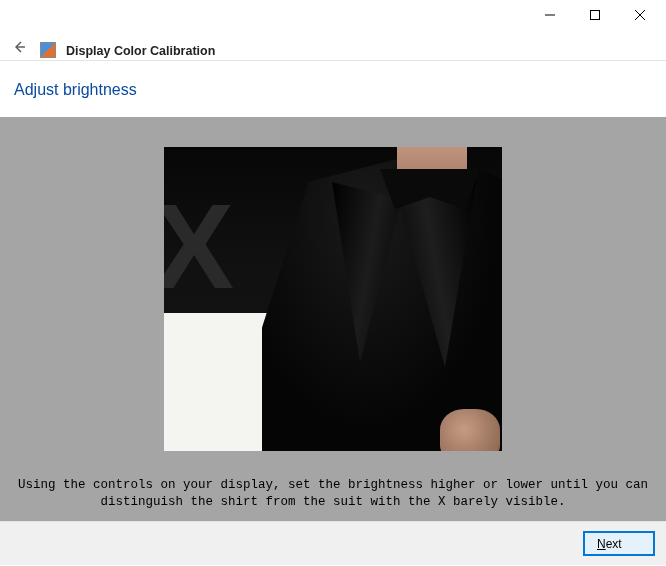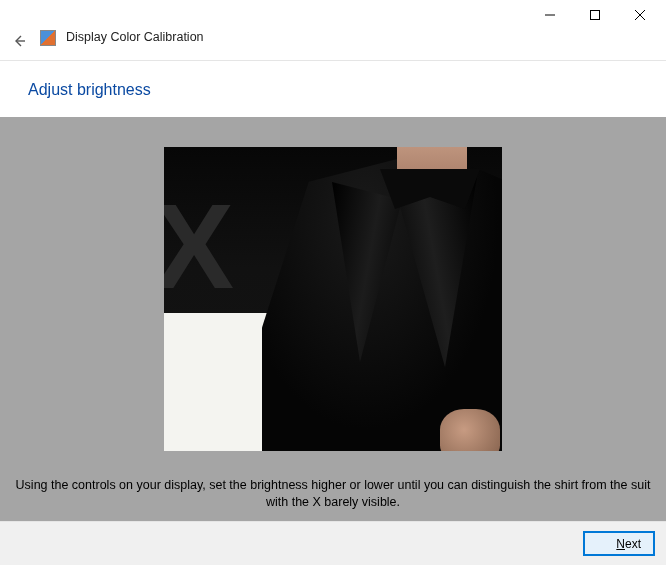--- a/index.html
+++ b/index.html
@@ -22,23 +22,24 @@
   .titlebar .ctl {
     width: 45px; height: 28px;
     display: flex; align-items: center; justify-content: center;
     font-size: 13px;
     color: #000;
   }
   .ctl svg { display:block; }
   .navrow {
     height: 28px;
     display: flex;
-    align-items: flex-start;
+    align-items: flex-end;
     padding-left: 8px;
     gap: 10px;
+    font-weight: bold;
   }
   .back-arrow {
     width: 22px; height: 22px;
     display: flex; align-items: center; justify-content: center;
     color: #555;
   }
   .app-icon {
     width: 16px; height: 16px;
     position: relative;
     background: linear-gradient(135deg,#4a90d9 0%,#4a90d9 50%,#e07030 50%,#e07030 100%);
@@ -49,21 +50,21 @@
     color: #222;
   }
   .divider {
     height: 1px;
     background: #e5e5e5;
     margin-top: 2px;
   }
   .heading {
     font-size: 16px;
     color: #0b4aa2;
-    padding: 20px 0 18px 28px;
+    padding: 20px 0 18px 14px;
   }
   .stage {
     background: #a5a5a5;
     width: 666px;
     height: 404px;
     position: relative;
     display: flex;
     flex-direction: column;
     align-items: center;
   }
@@ -154,41 +155,42 @@
     transform: rotate(6deg);
   }
   .instruction {
     position:absolute;
     left:0; right:0; bottom:10px;
     text-align:center;
     color:#000;
     font-size:12.5px;
     line-height:1.35;
     padding: 0 6px;
+    font-family: Liberation Mono, monospace;
   }
   .footer {
     height: 44px;
     background:#f0f0f0;
     border-top:1px solid #e5e5e5;
     display:flex;
     justify-content:flex-end;
     align-items:center;
     padding-right:12px;
     gap:8px;
   }
   .btn {
     min-width:70px;
     height:23px;
     font-size:12px;
     border:1px solid #adadad;
     background:#e1e1e1;
     padding: 0 12px;
     display:inline-flex;
     align-items:center;
-    justify-content:flex-end;
+    justify-content:flex-start;
     cursor:pointer;
   }
   .btn.primary {
     border:1px solid #0078d7;
     outline:1px solid #0078d7;
     background:#e5f1fb;
   }
   .btn .ul { text-decoration: underline; }
 </style>
 </head>

